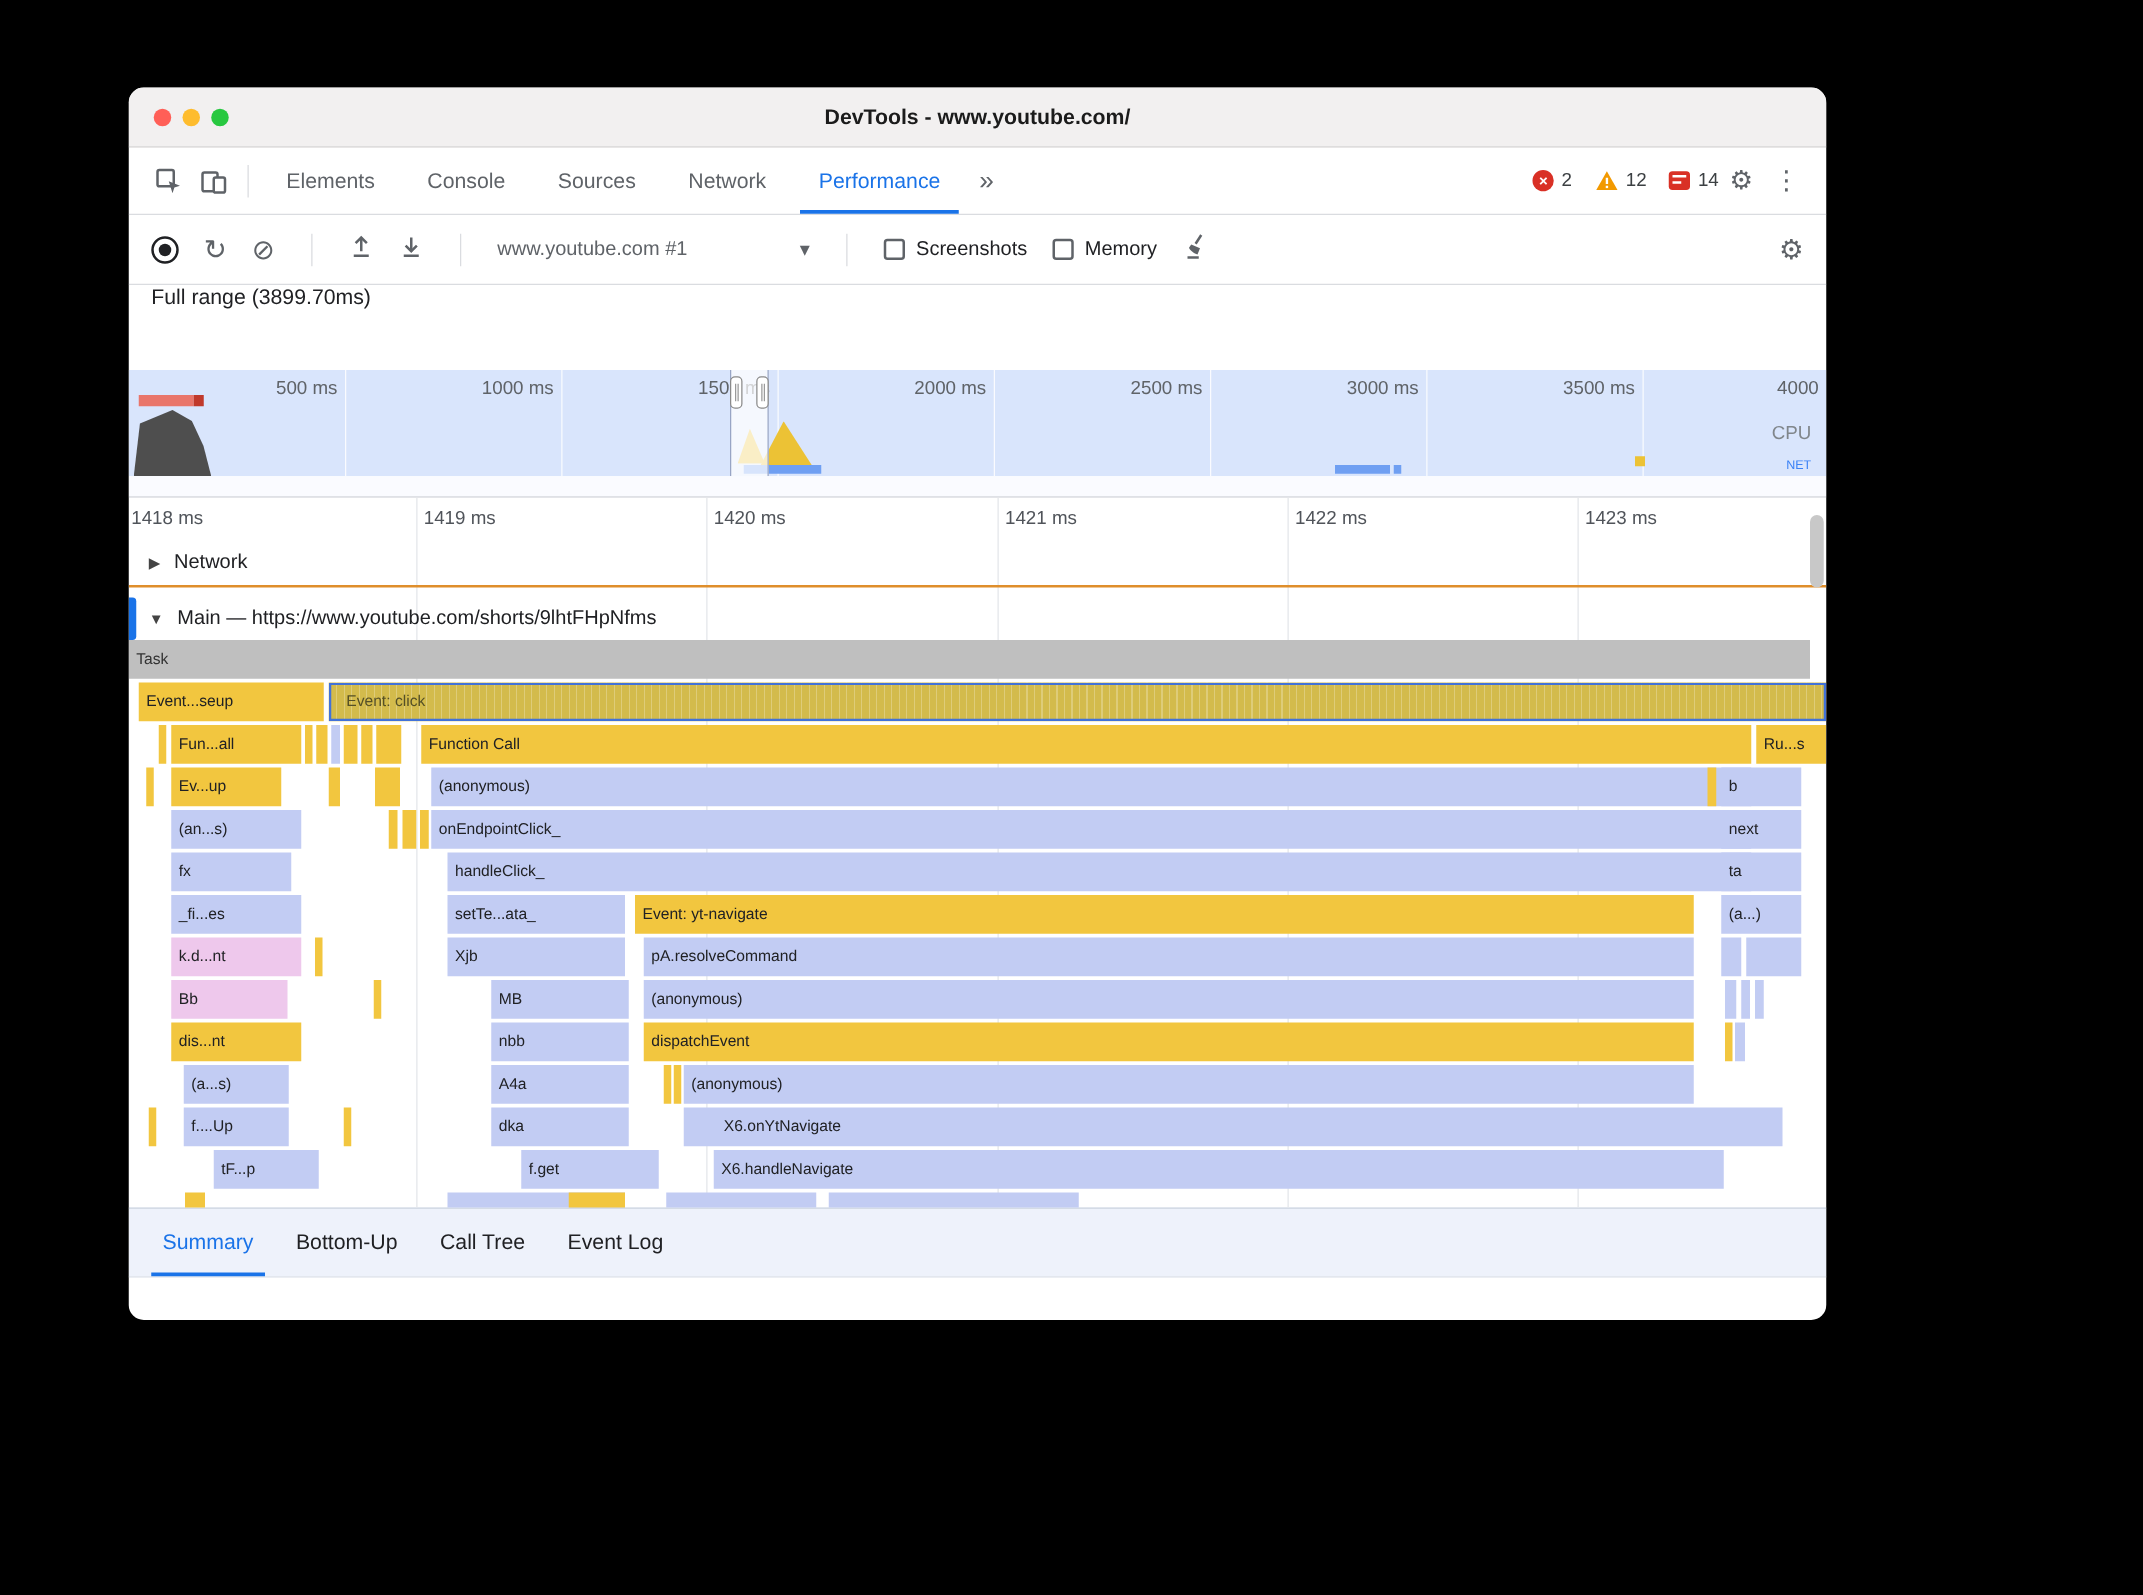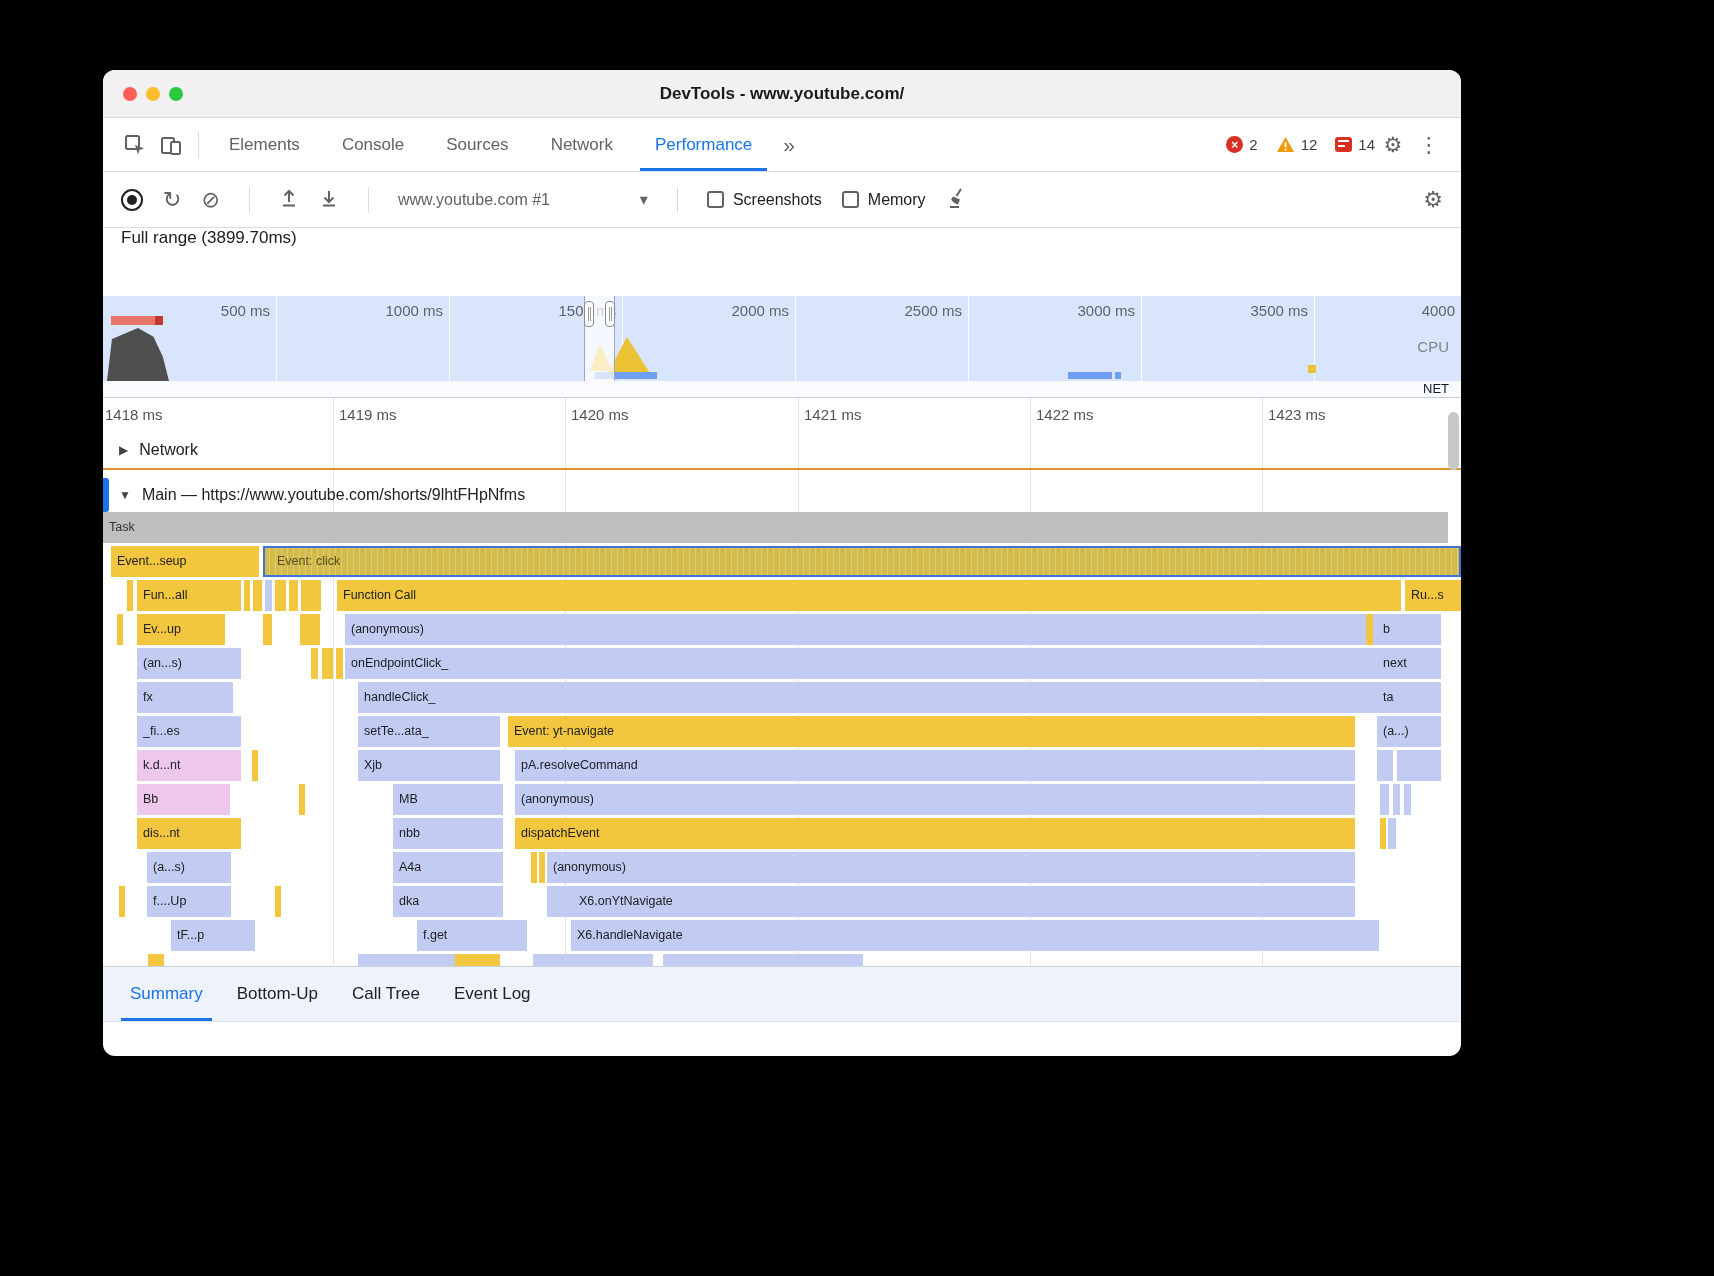--- a/index.html
+++ b/index.html
@@ -43,21 +43,21 @@
   
   .rangebar{height:68px;display:flex;align-items:flex-start;padding-left:18px;font-size:17px;color:#202124}
 
   
   .overview{position:relative;height:102px;border-bottom:1px solid #c9ccd3}
   .ov-blue{position:absolute;left:0;right:0;top:0;bottom:16px;background:var(--overview_bg,#d9e5fc);overflow:hidden}
   .ov-net-strip{position:absolute;left:0;right:0;bottom:0;height:16px;background:#fafbff}
   .ov-grid{position:absolute;top:0;bottom:0;width:1px;background:rgba(255,255,255,.85)}
   .ov-tick{position:absolute;top:6px;width:80px;text-align:right;font-size:15px;color:#5f6368}
   .ov-cpu{position:absolute;right:12px;top:42px;font-size:15px;color:#80868b}
-  .ov-net{position:absolute;right:12px;bottom:1px;font-size:13px;color:#0f172a}
+  .ov-net{position:absolute;right:12px;bottom:19px;font-size:10px;color:#3b82f6}
   .ov-red{position:absolute;left:8px;top:20px;width:44px;height:9px;background:#e9756a}
   .ov-red2{position:absolute;left:52px;top:20px;width:8px;height:9px;background:#c0392b}
   .ov-hump{position:absolute;left:4px;bottom:0;width:62px;height:54px;background:#4e4e4e;clip-path:polygon(0 100%,8% 22%,50% 2%,75% 18%,90% 55%,100% 100%)}
   .ov-f1{position:absolute;left:487px;bottom:10px;width:22px;height:28px;background:#ecc235;clip-path:polygon(0 100%,45% 0,100% 100%)}
   .ov-f2{position:absolute;left:505px;bottom:8px;width:42px;height:36px;background:#ecc235;clip-path:polygon(0 100%,45% 0,100% 100%)}
   .ov-bluebar{position:absolute;left:492px;bottom:2px;width:62px;height:7px;background:#6f9ff2}
   .ov-netbit1{position:absolute;left:965px;bottom:2px;width:44px;height:7px;background:#6f9ff2}
   .ov-netbit2{position:absolute;left:1012px;bottom:2px;width:6px;height:7px;background:#6f9ff2}
   .ov-ydot{position:absolute;left:1205px;bottom:8px;width:8px;height:8px;background:#ecc235}
   .ov-sel{position:absolute;left:481px;top:0;bottom:0;width:31px;background:rgba(255,255,255,.72);border-left:1px solid #98a5c5;border-right:1px solid #98a5c5}
@@ -348,21 +348,21 @@
           <div class="fbar c-lavender" style="left: 290px; width: 110px;">A4a</div>
           <div class="fbar c-yellow" style="left: 428px; width: 5px;"></div>
           <div class="fbar c-yellow" style="left: 436px; width: 4px;"></div>
           <div class="fbar c-lavender" style="left: 444px; width: 808px;">(anonymous)</div>
         </div>
         <div class="frow" style="top: 374px;">
           <div class="fbar c-yellow" style="left: 16px; width: 5px;"></div>
           <div class="fbar c-lavender" style="left: 44px; width: 84px;">f....Up</div>
           <div class="fbar c-yellow" style="left: 172px; width: 4px;"></div>
           <div class="fbar c-lavender" style="left: 290px; width: 110px;">dka</div>
-          <div class="fbar c-lavender" style="left: 444px; width: 808px; padding-left: 32px;">X6.onYtNavigate</div>
+          <div class="fbar c-lavender" style="left: 444px; width: 879px; padding-left: 32px;">X6.onYtNavigate</div>
         </div>
         <div class="frow" style="top: 408px; margin-left: 24px;">
           <div class="fbar c-lavender" style="left: 44px; width: 84px;">tF...p</div>
           <div class="fbar c-lavender" style="left: 290px; width: 110px;">f.get</div>
           <div class="fbar c-lavender" style="left: 444px; width: 808px;">X6.handleNavigate</div>
         </div>
         <div class="frow" style="top: 442px;">
           <div class="fbar c-yellow" style="left: 45px; width: 16px;"></div>
           <div class="fbar c-lavender" style="left: 255px; width: 142px;"></div>
           <div class="fbar c-yellow" style="left: 352px; width: 45px;"></div>

